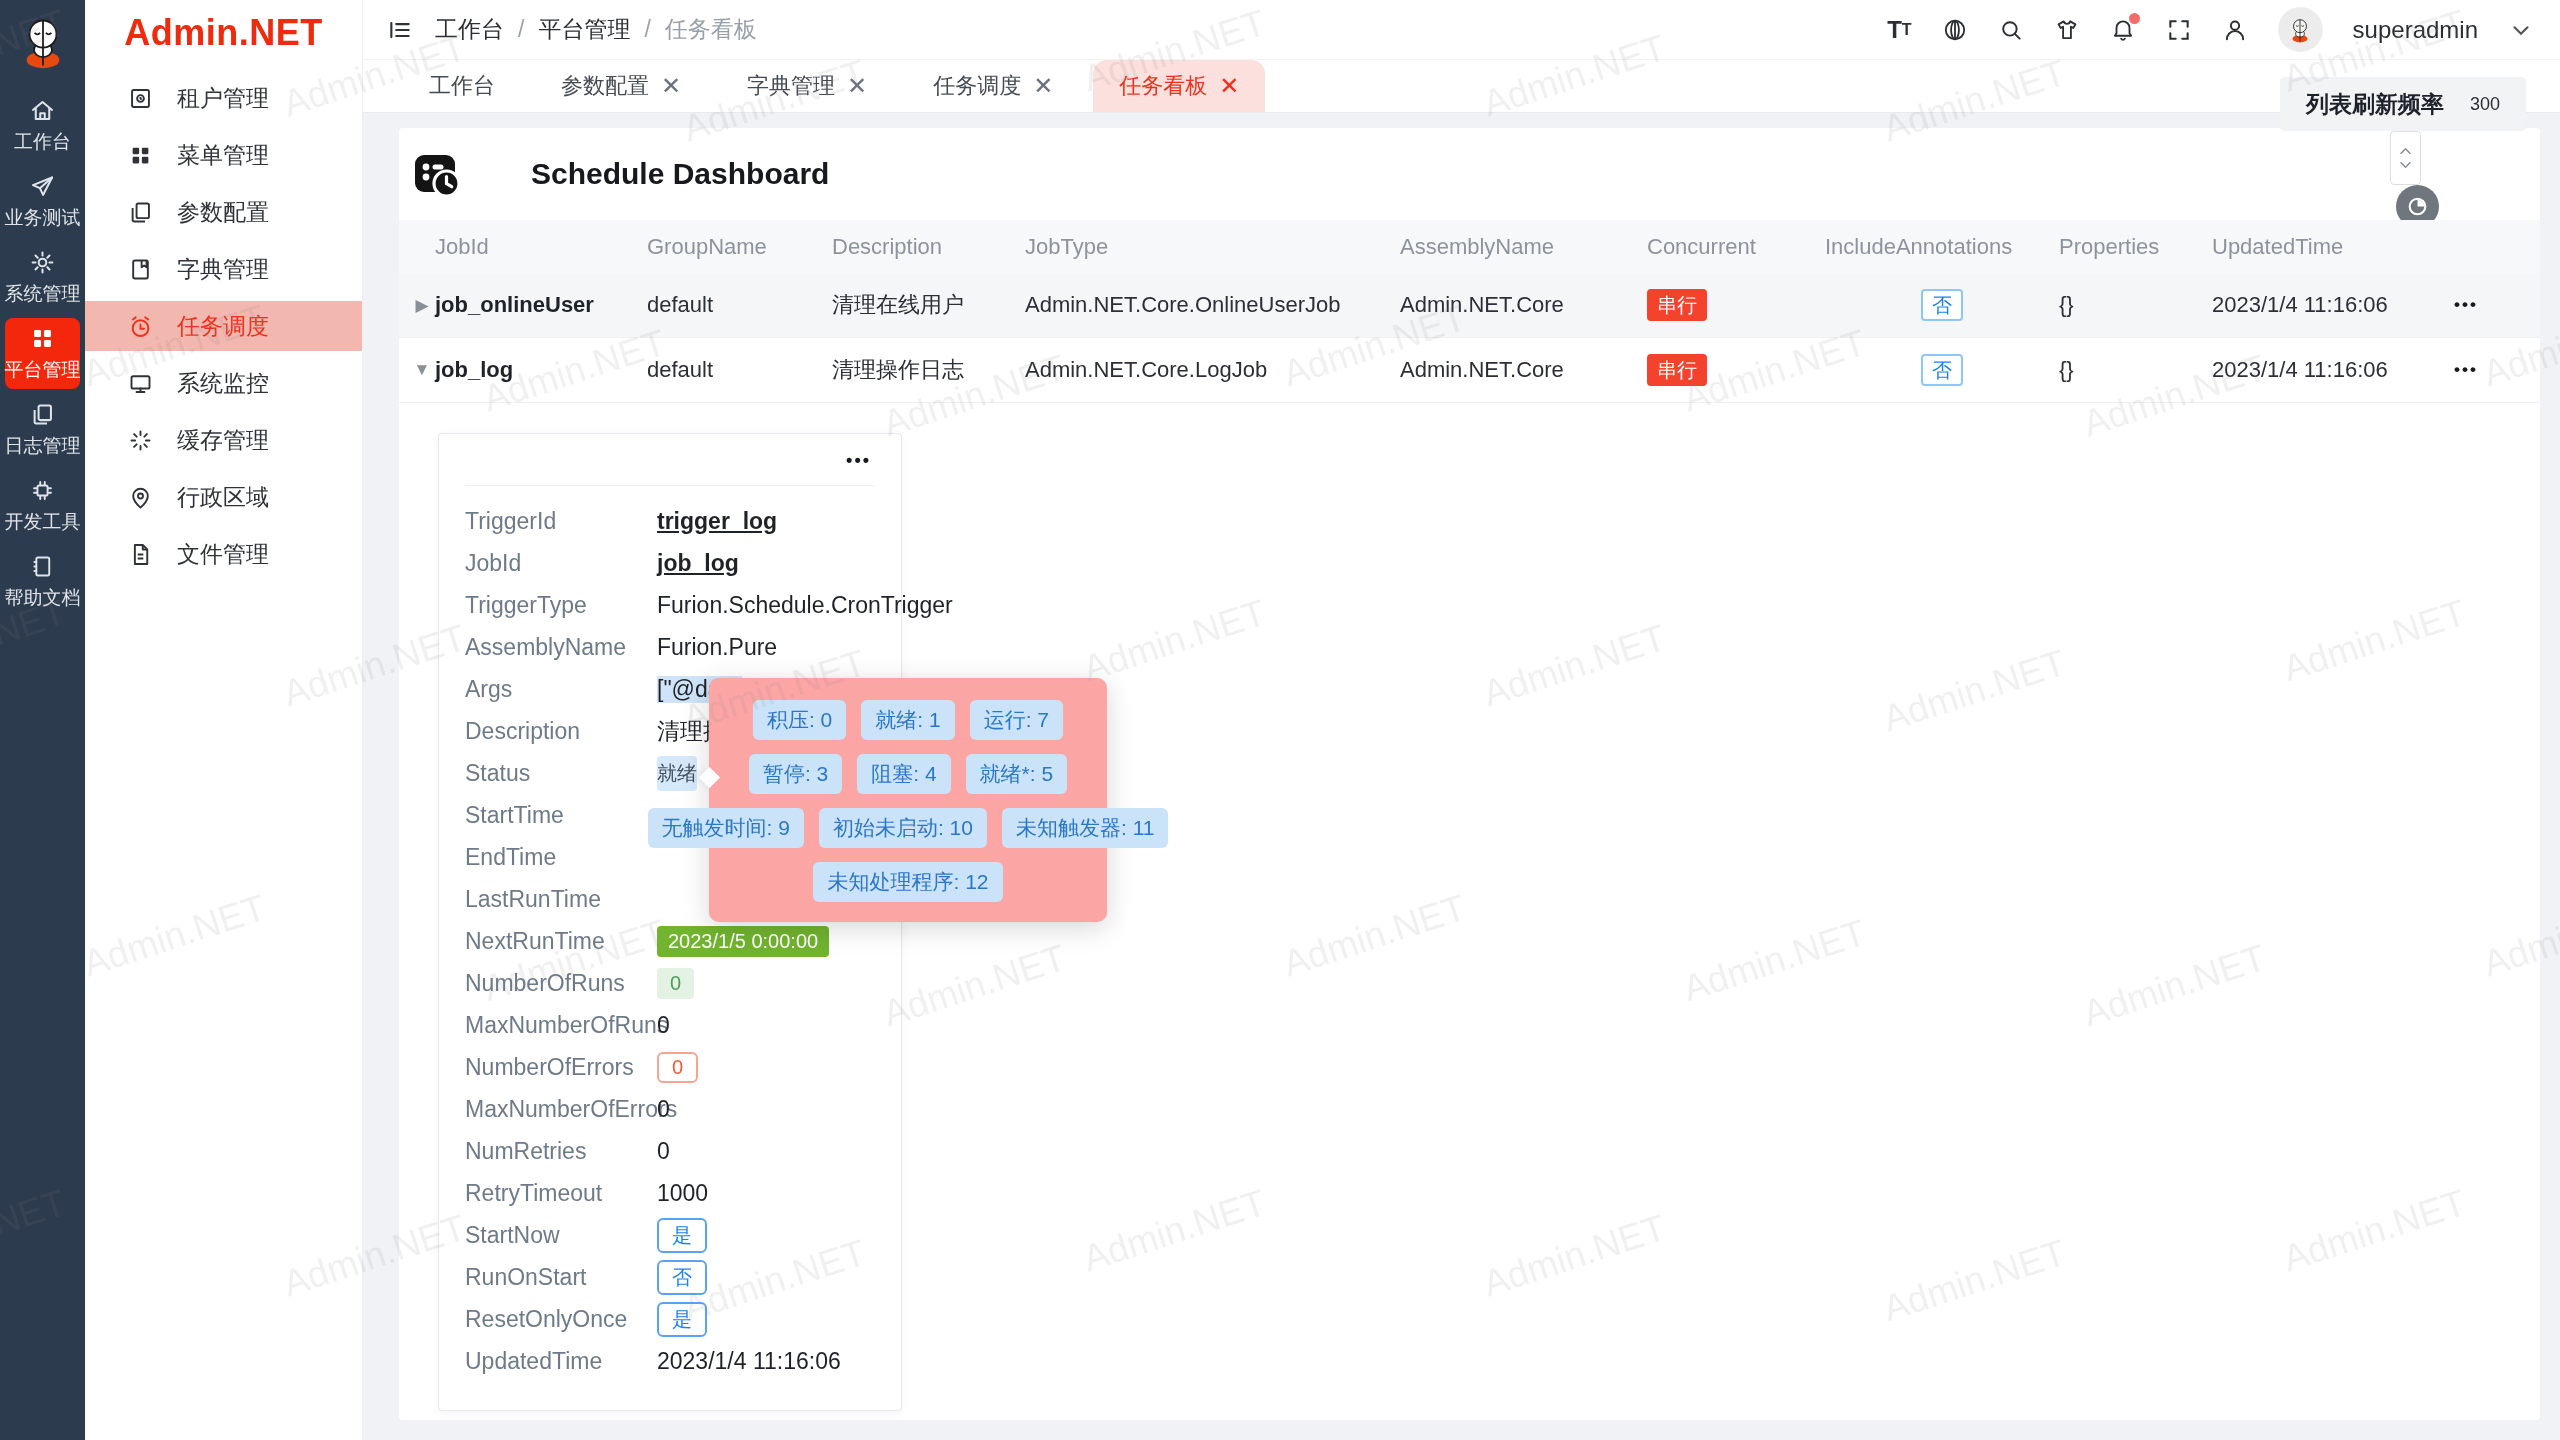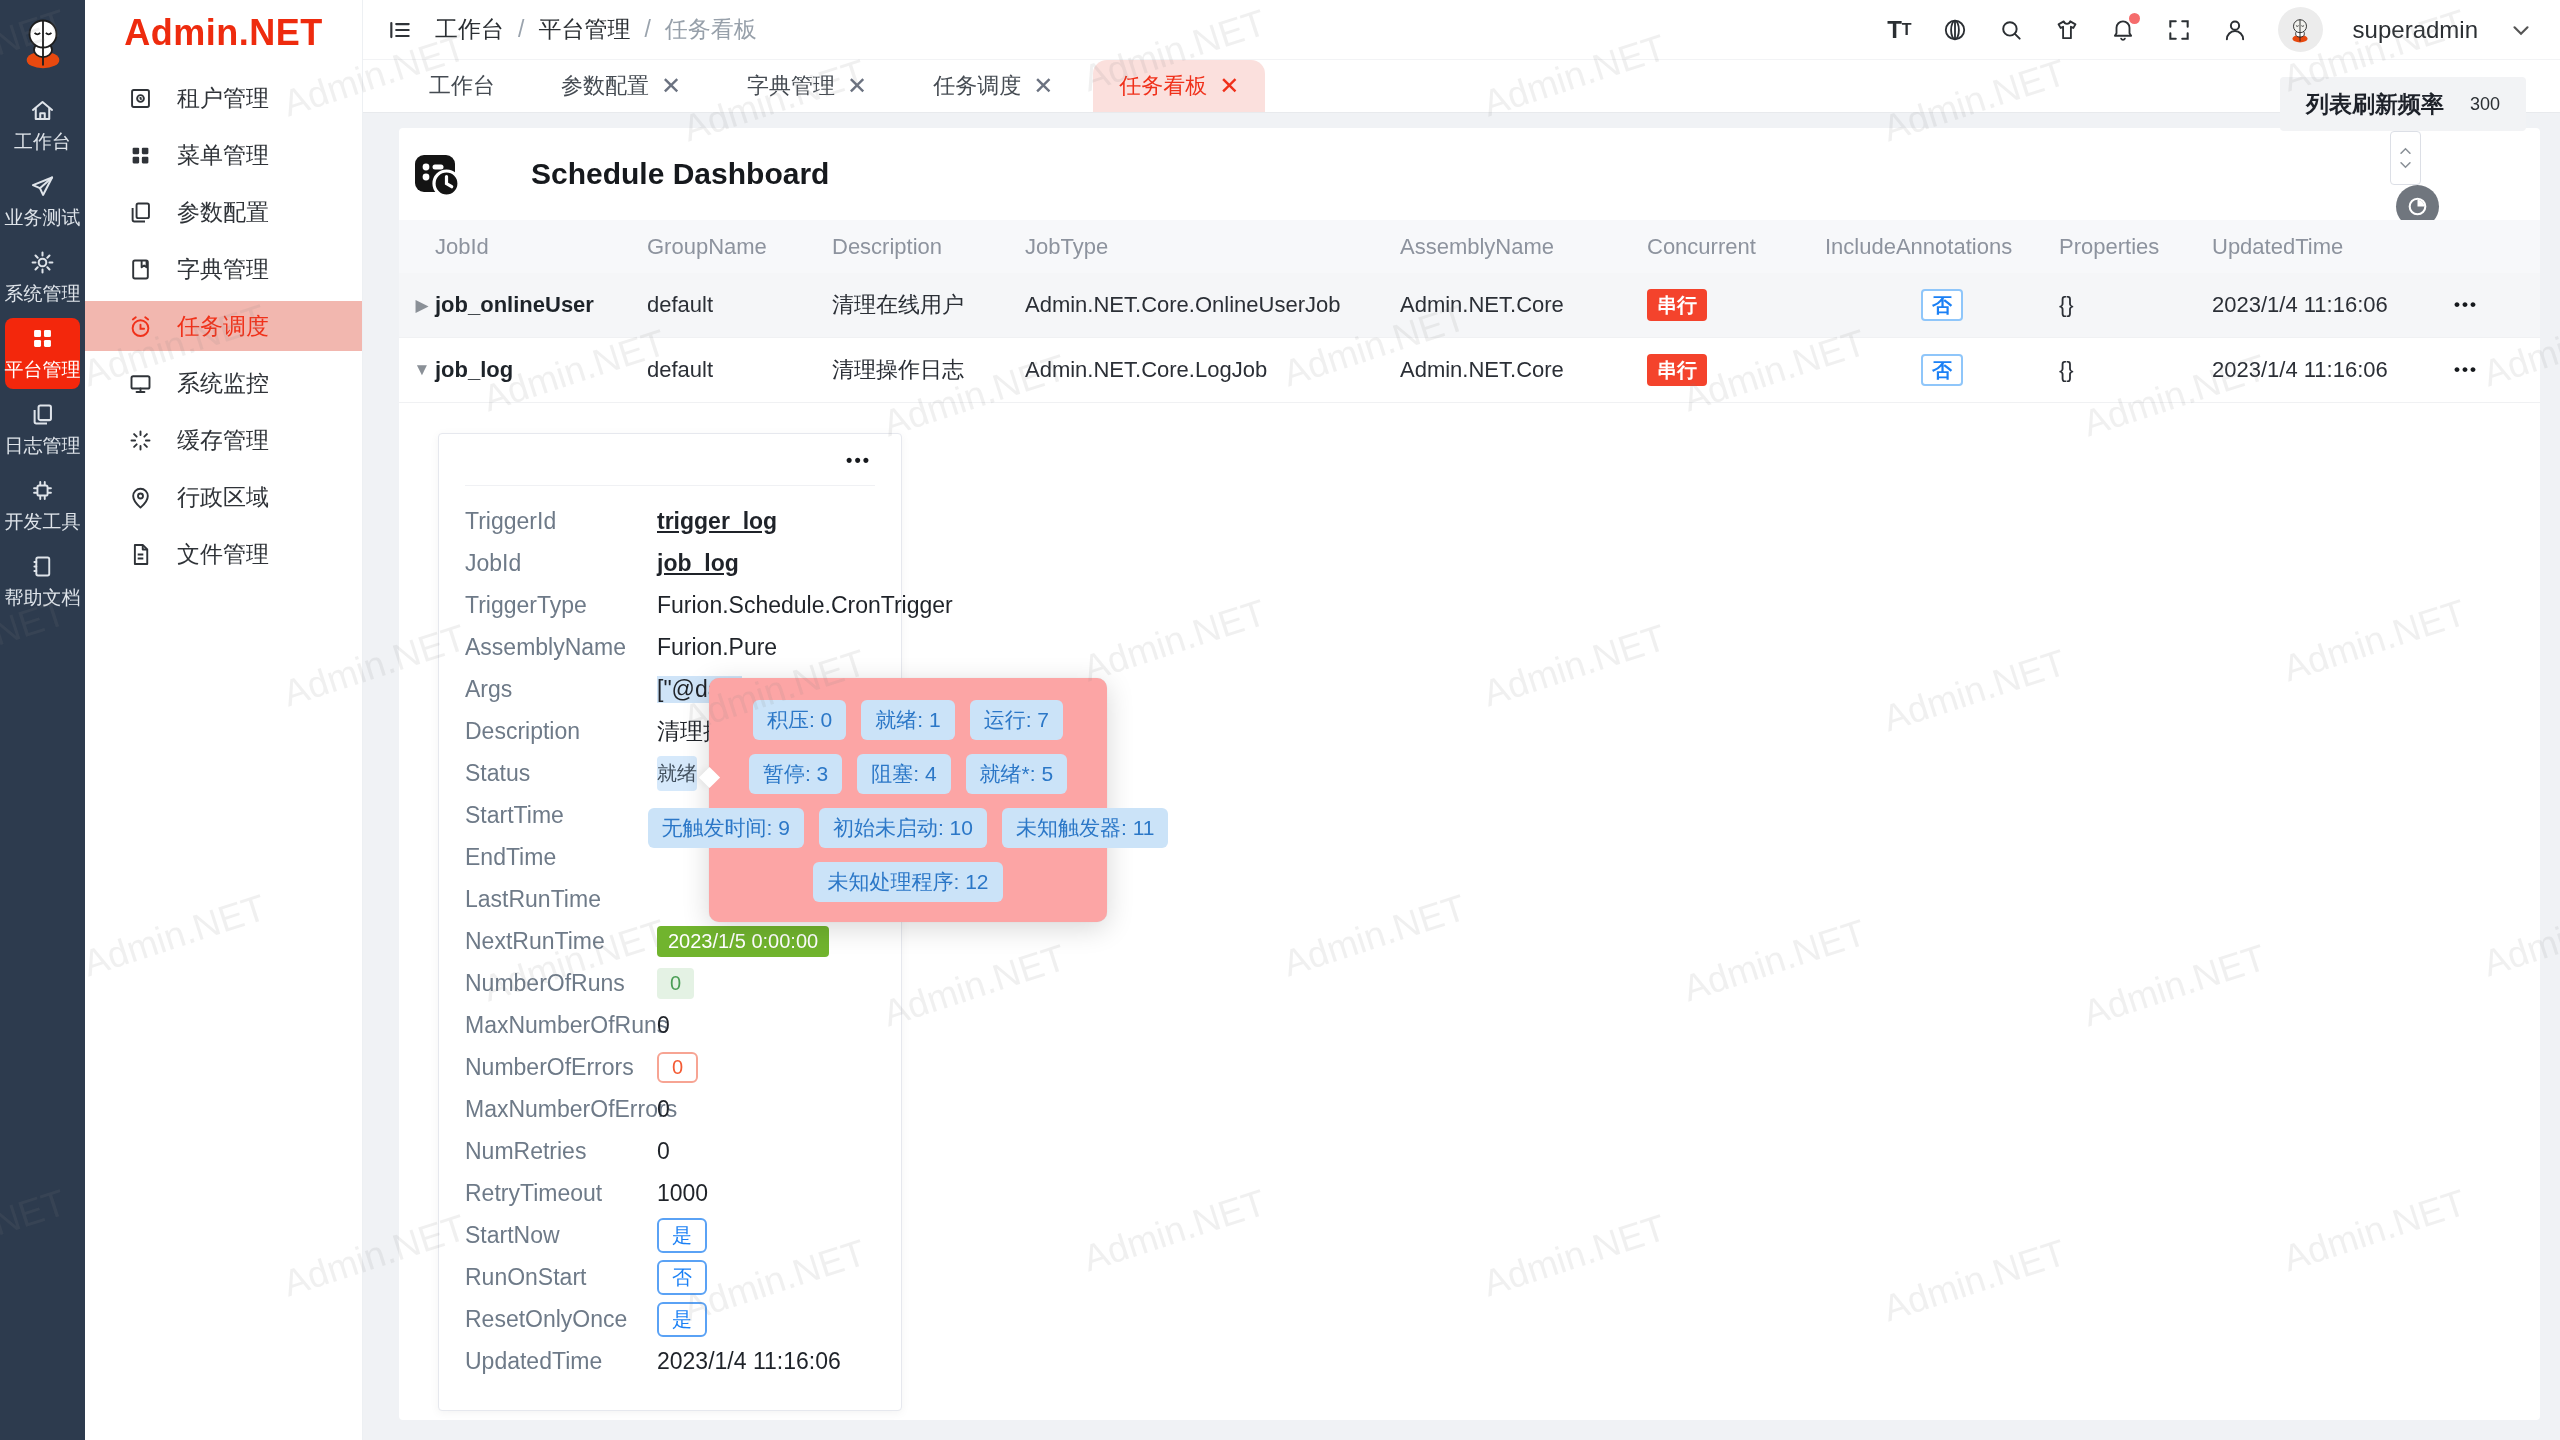--- a/index.html
+++ b/index.html
@@ -59,21 +59,21 @@
   .spin span { display:flex; cursor:pointer; color:#8a9097; }
   .round-btn { width:43px; height:43px; border-radius:50%; background:#70767e; color:#fff; display:flex; align-items:center; justify-content:center; margin-left:30px; cursor:pointer; font-weight:bold; font-size:26px; }
 
   
   .t-grid { display:grid; grid-template-columns:26px 212px 185px 193px 375px 247px 178px 234px 153px 242px 1fr; align-items:center; padding-left:10px; }
   .t-head { height:53px; background:#f7f8fa; color:#8d939e; font-size:22px; }
   .t-row { height:65px; font-size:22px; color:#2b2f36; border-bottom:1px solid #f0f1f3; }
   .t-row.stripe { background:#f5f6f8; }
   .caret { color:#8a9097; font-size:17px; cursor:pointer; text-align:center; }
   .job-link { font-weight:bold; color:#1d2329; cursor:pointer; }
-  .badge { display:inline-block; font-size:20px; border-radius:4px; padding:4px 10px; line-height:1.2;font-weight:bold; }
+  .badge { display:inline-block; font-size:20px; border-radius:4px; padding:4px 10px; line-height:1.2; }
   .b-danger { background:#f4432c; color:#fff; }
   .b-no { border:2px solid #8fc6fa; color:#1b80f5; background:#fff; padding:2px 9px; }
   .cell-center { text-align:center; }
   .row-more { color:#16191d; font-size:17px; letter-spacing:2px; cursor:pointer; font-weight:bold; }
 
   
   .expand-zone { flex:1; position:relative; }
   .detail-card { position:absolute; left:39px; top:30px; width:464px; background:#fff; border:1px solid #e6e8ee; border-radius:4px; box-shadow:0 2px 10px rgba(0,0,0,.05); padding:0 26px 28px; }
   .dc-head { display:flex; justify-content:flex-end; padding:16px 4px 14px; border-bottom:1px solid #f0f1f4; }
   .dc-more { color:#16191d; font-size:18px; letter-spacing:2px; cursor:pointer; font-weight:bold; }

